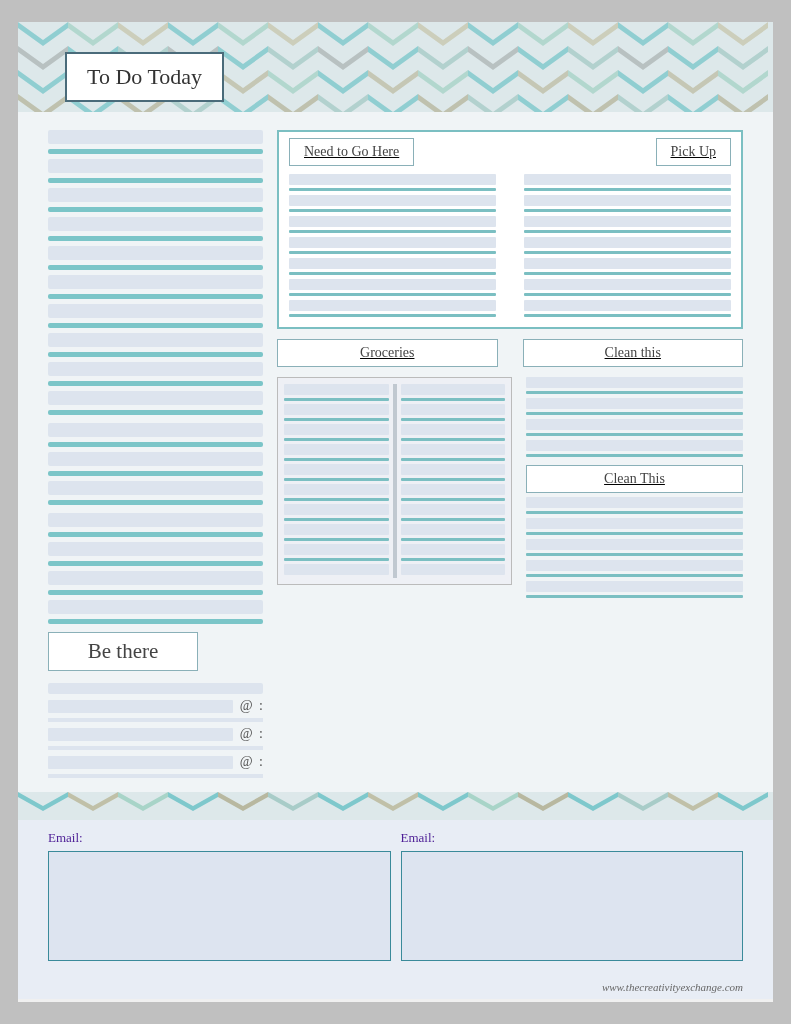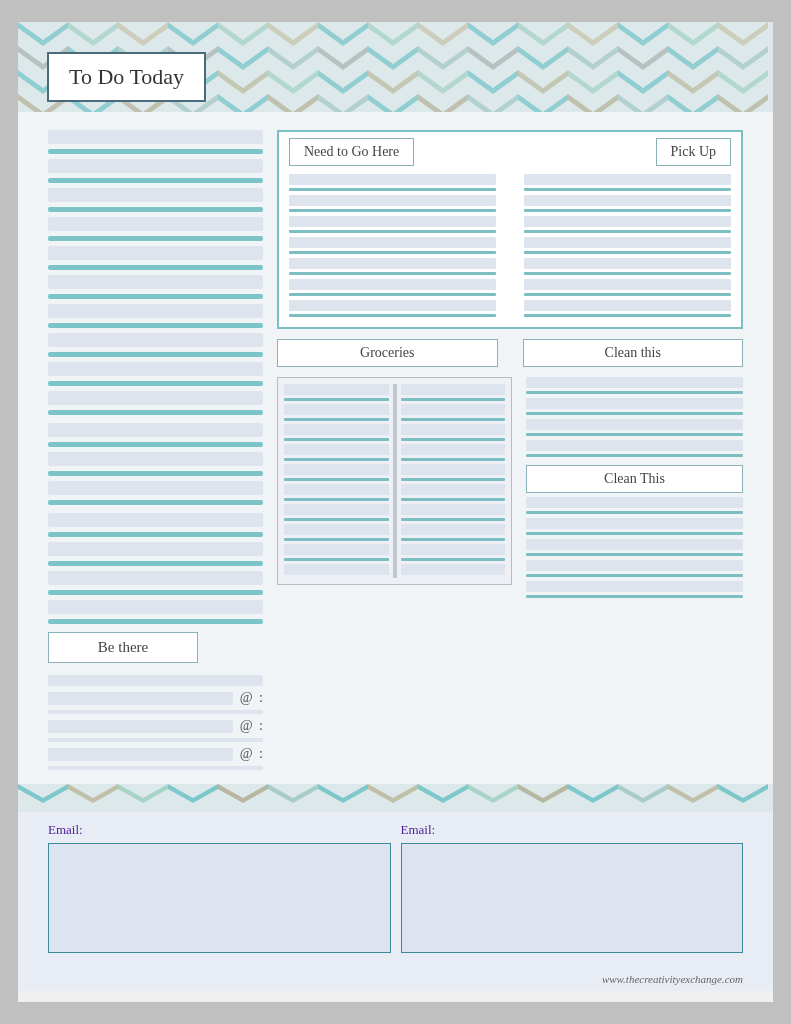--- a/index.html
+++ b/index.html
@@ -40,40 +40,41 @@
     
     .title-box {
       display: inline-block;
       border: 2px solid #4a6b7a;
       background: white;
       padding: 10px 20px;
       font-size: 22px;
       color: #333;
       position: absolute;
       top: 30px;
-      left: 29px;
+      left: 47px;
       z-index: 10;
     }
 
     
     .main-layout {
       display: flex;
       gap: 14px;
       margin-top: 8px;
     }
 
     
     .left-col {
       width: 215px;
       flex-shrink: 0;
     }
 
     
     .right-col {
       flex: 1;
+      text-decoration: underline;
     }
 
     
     .line-item {
       background: #dde4ee;
       height: 14px;
       margin-bottom: 5px;
       border-radius: 2px;
     }
     .line-item.teal-line {
@@ -121,21 +122,21 @@
       display: flex;
       gap: 4px;
     }
     .grocery-col {
       flex: 1;
     }
     .be-there-label {
       border: 1.5px solid #8ab0b8;
       background: white;
       padding: 6px 20px;
-      font-size: 15px;
+      font-size: 21px;
       color: #444;
       display: inline-block;
       width: 150px;
       text-align: center;
       margin-bottom: 6px;
     }
     .at-row {
       display: flex;
       align-items: center;
       margin-bottom: 4px;

